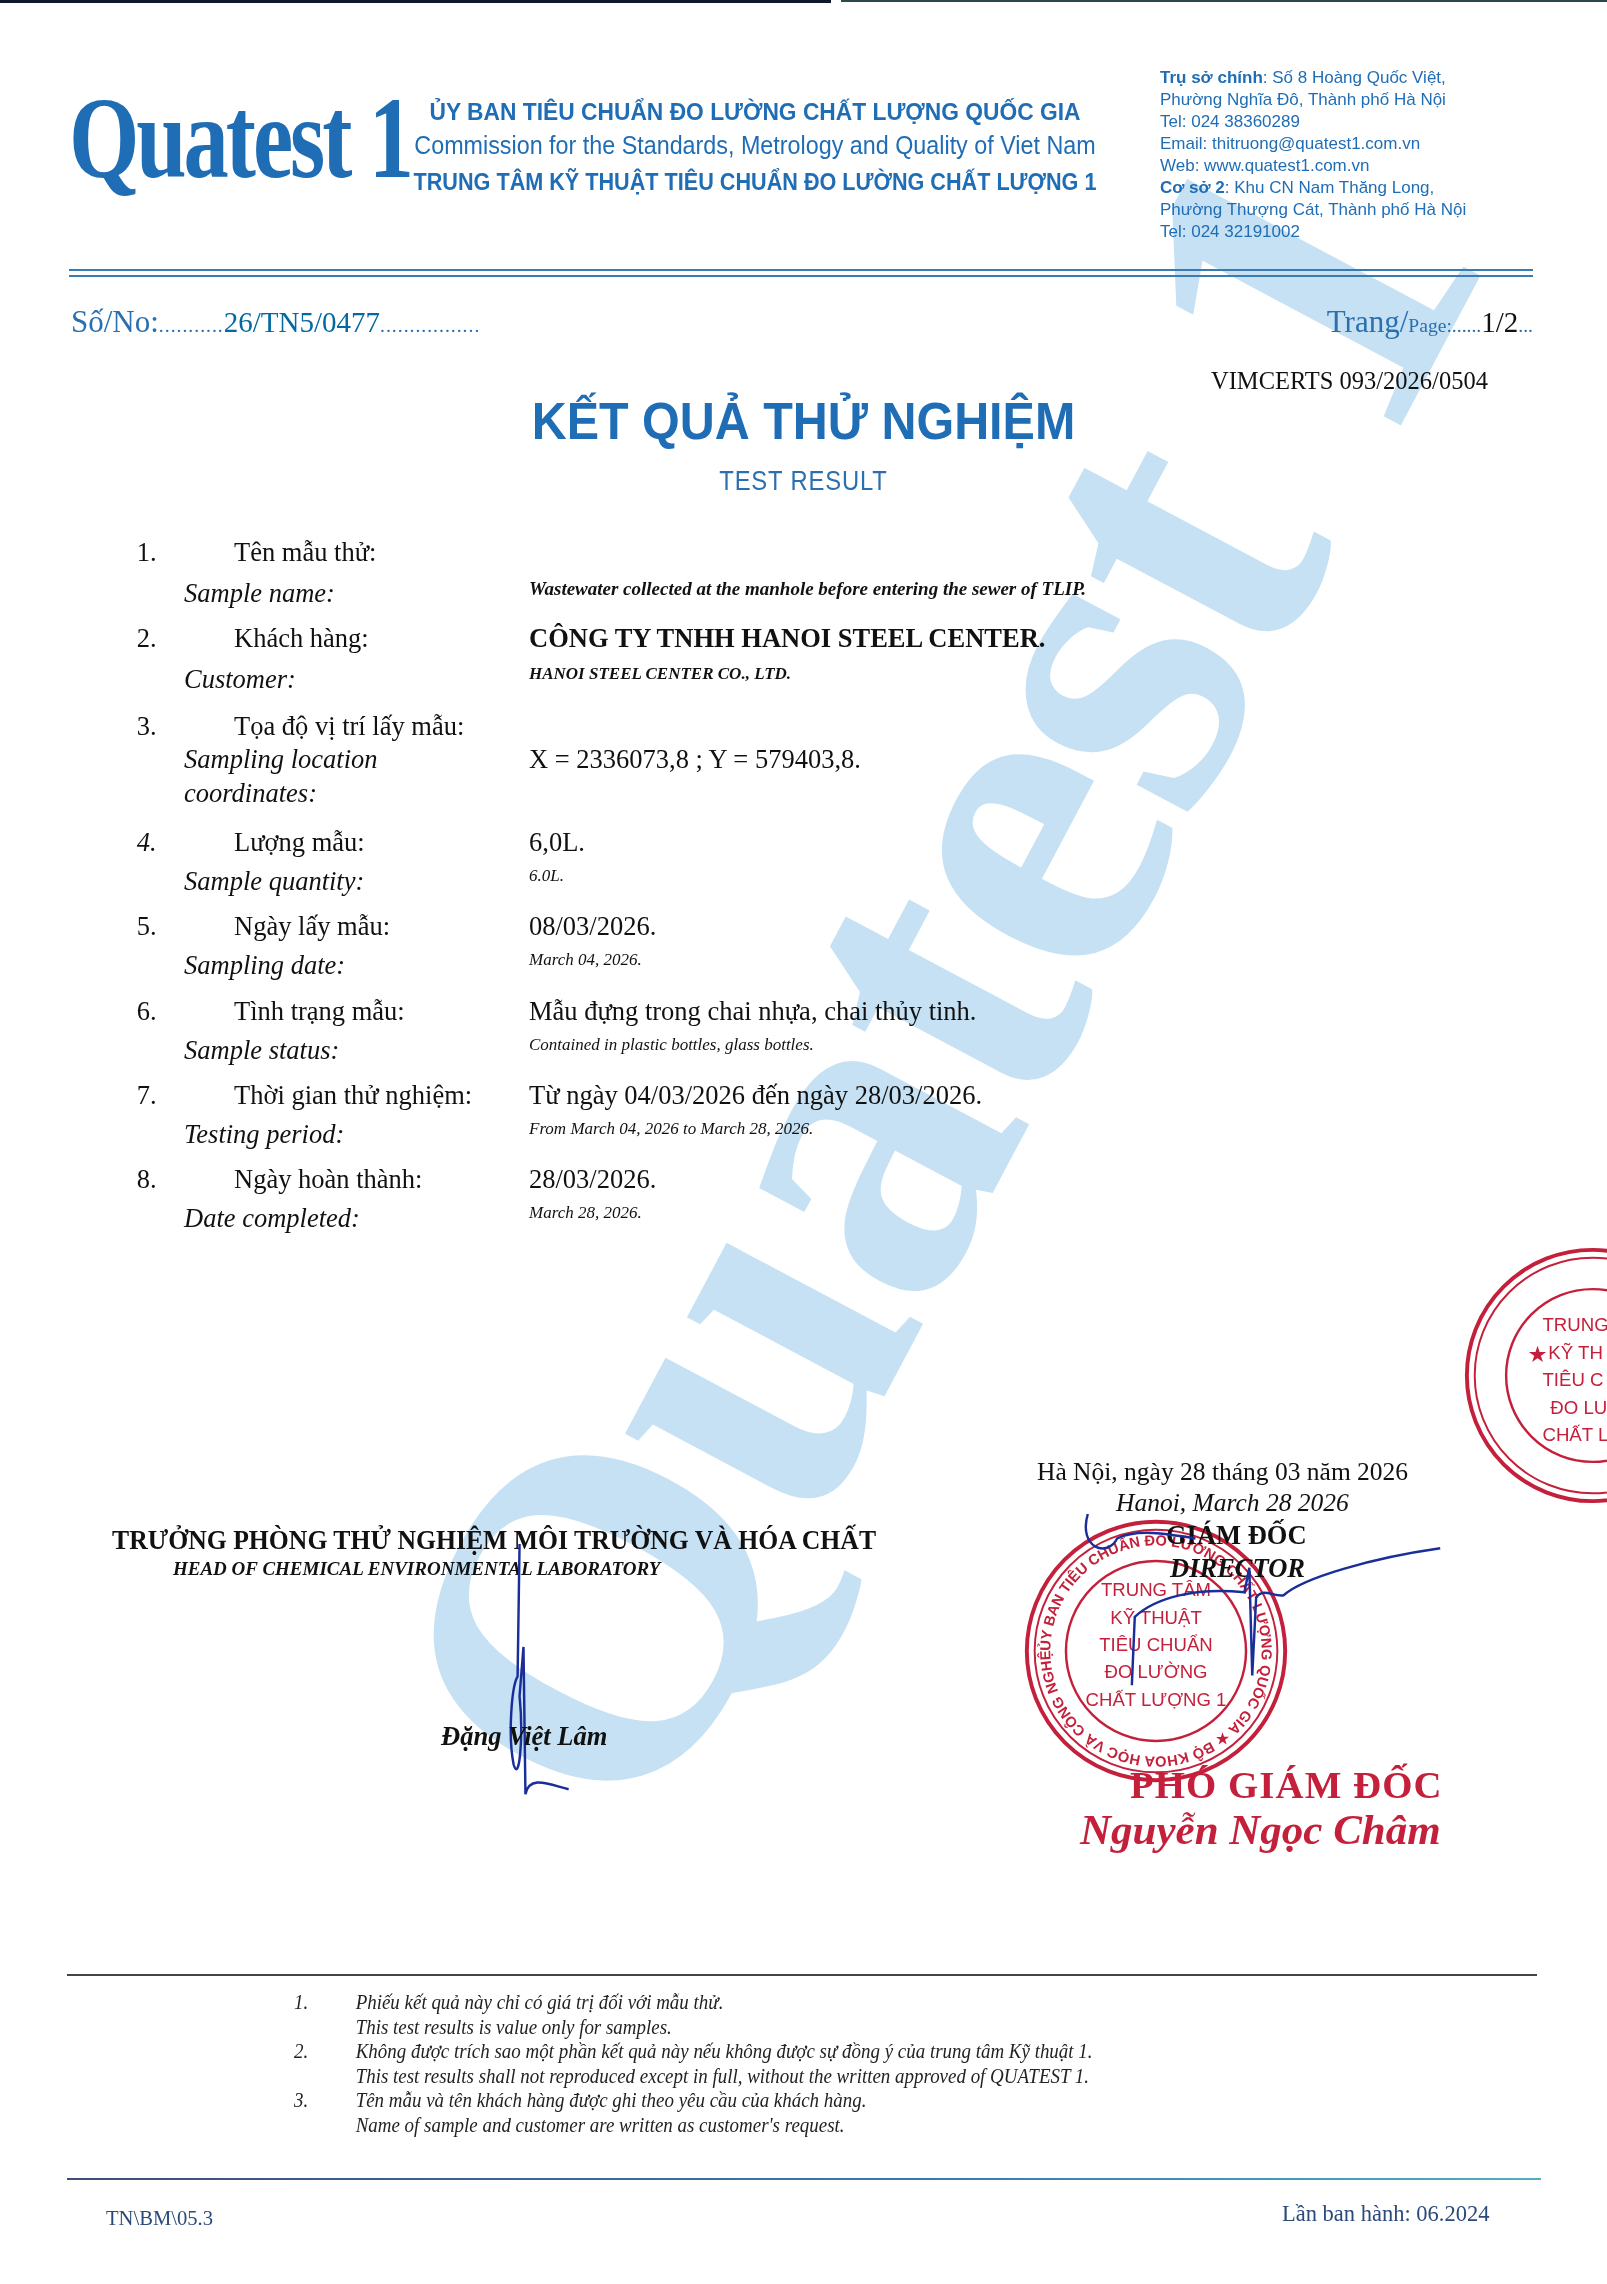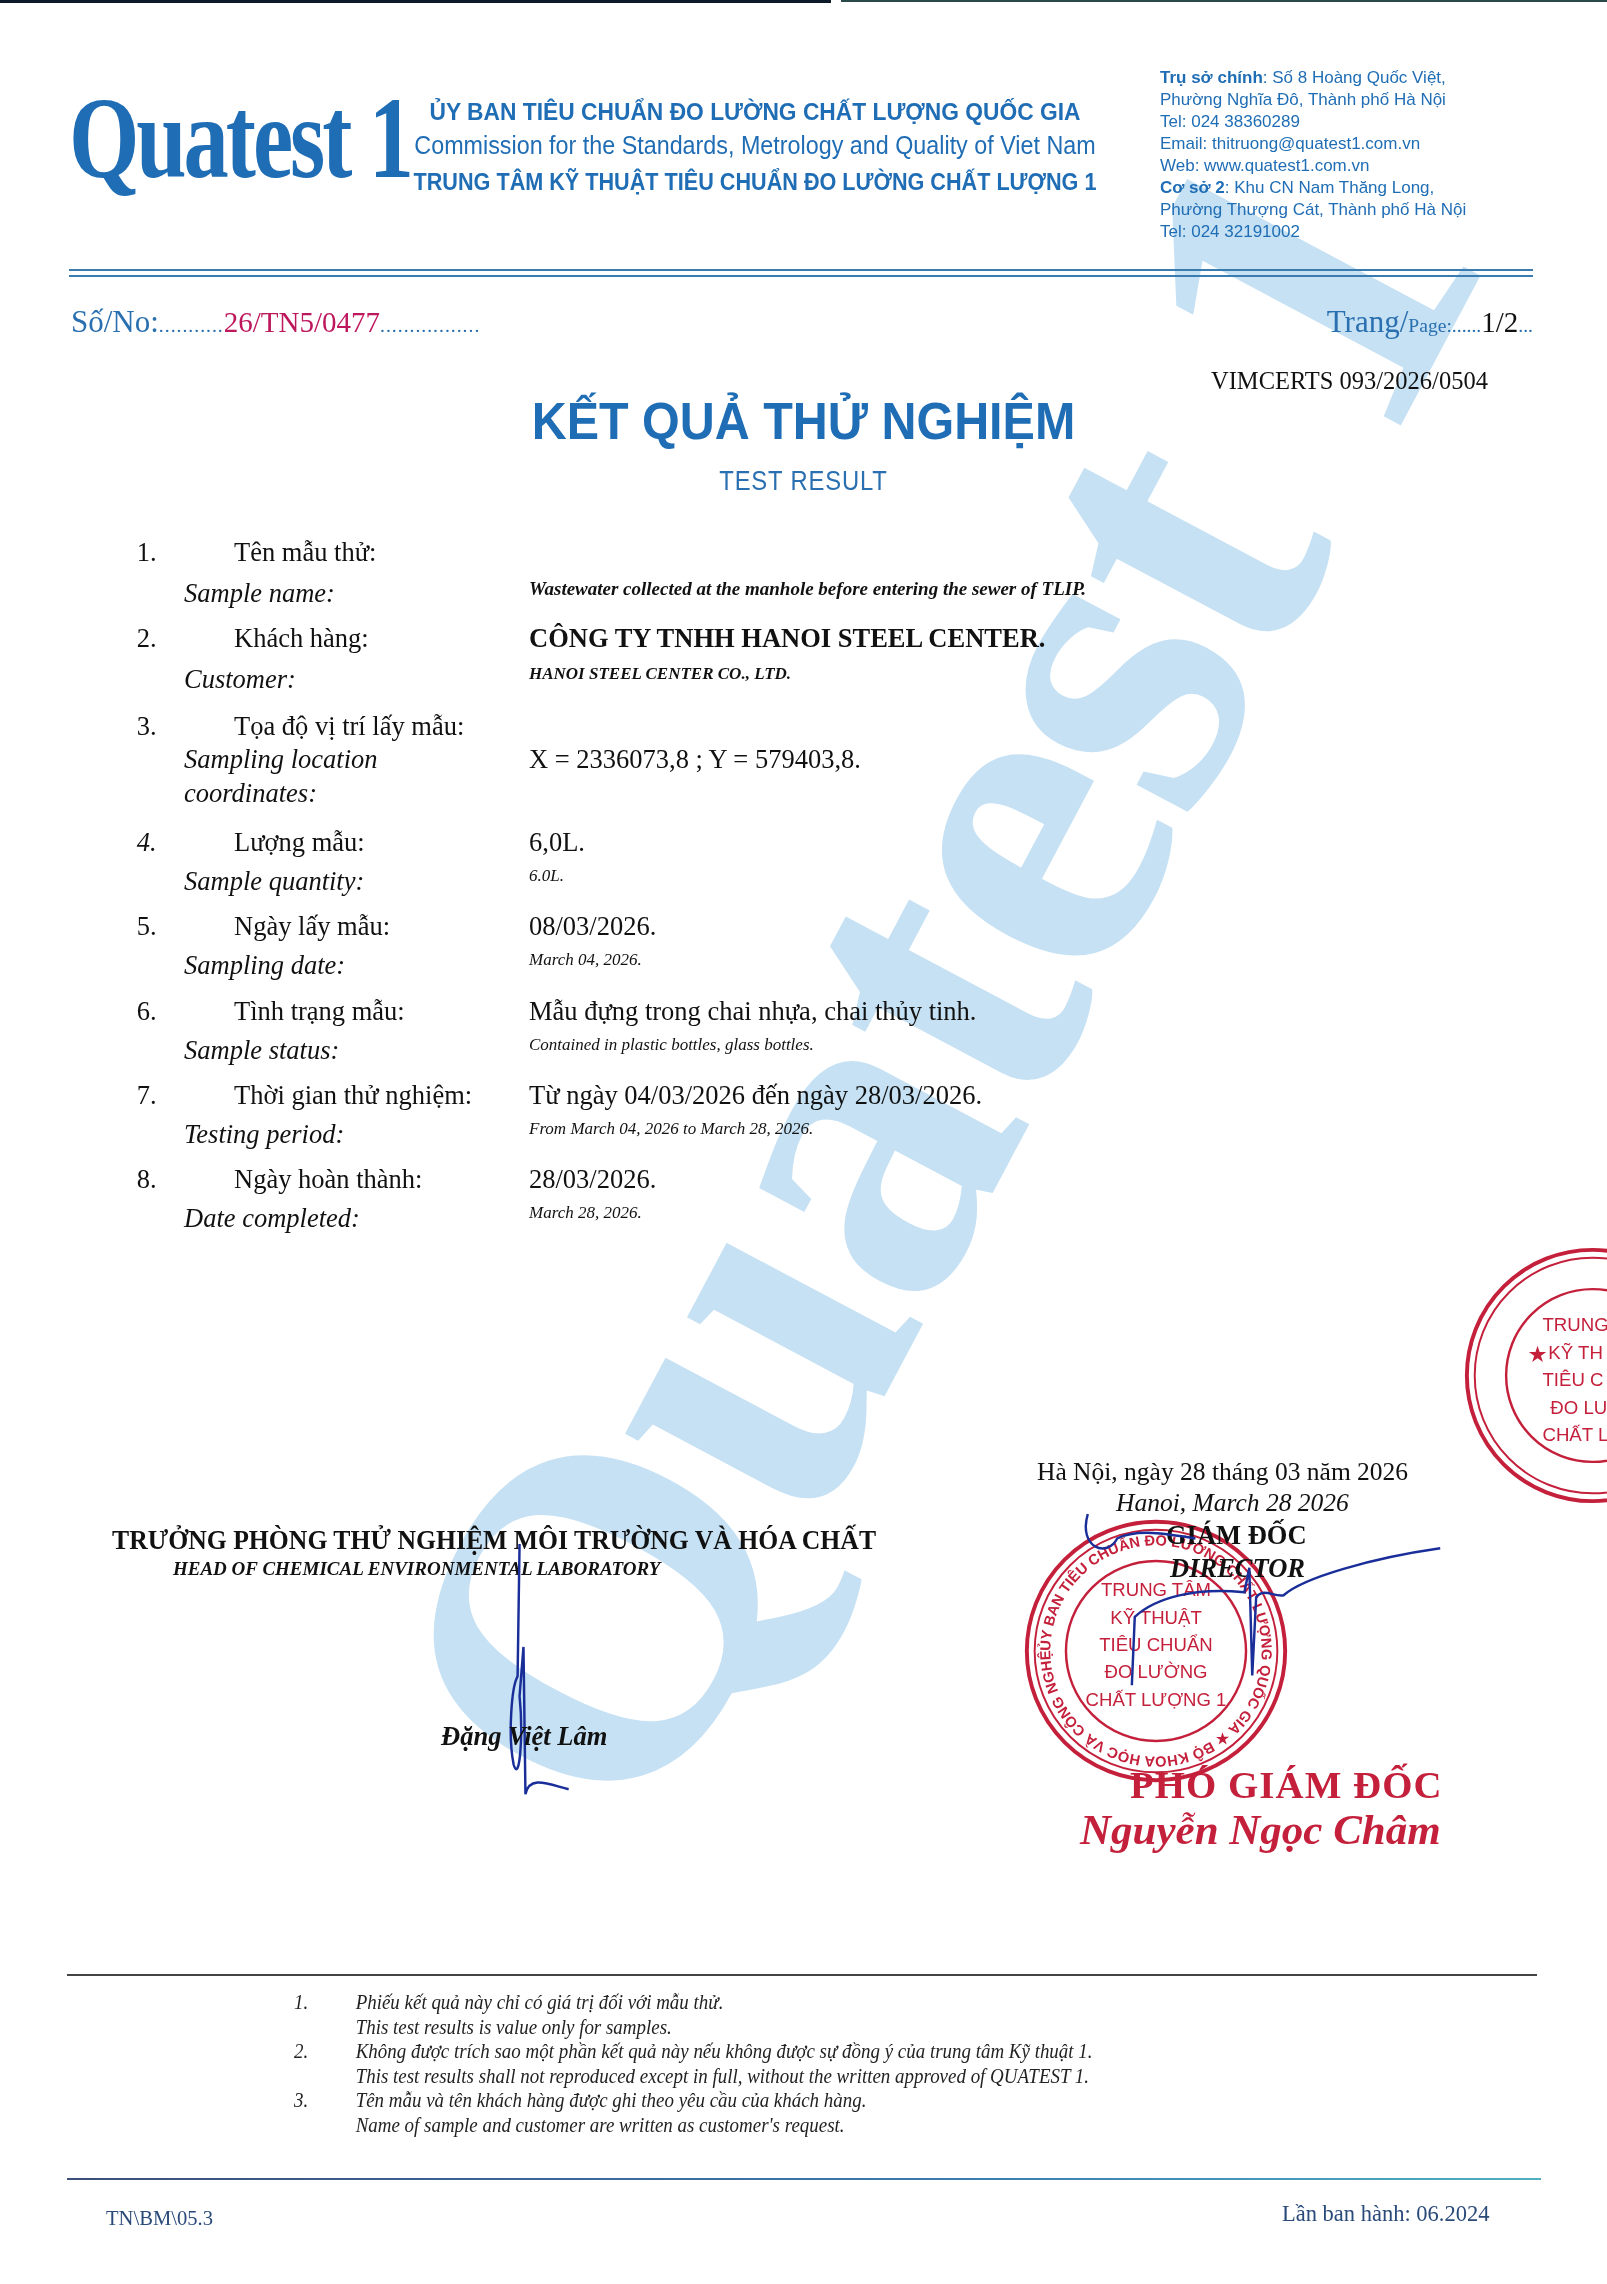--- a/index.html
+++ b/index.html
@@ -16,21 +16,21 @@
   .org-l3 { font-size: 23.5px; font-weight: bold; margin-top: 7.8px; transform: scaleX(0.92); }
   .org-l4 { font-size: 24.5px; margin-top: 7.8px; letter-spacing: 1px; font-weight: 300; }
   .contact { left: 1160px; top: 67px; width: 372px; color: #1f6db5; font-family: "Liberation Sans", sans-serif; font-size: 17px; line-height: 22px; }
   .contact .strong { font-weight: bold; }
   .rule-a { left: 69px; top: 269px; width: 1464px; height: 2px; background: #3a7bb0; }
   .rule-b { left: 69px; top: 275px; width: 1464px; height: 2px; background: #3a7bb0; }
 
   
   .docno { left: 71px; top: 304px; font-size: 31px; color: #2a6fb0; }
   .docno .dots { color: #2a6fb0; font-size: 19.6px; letter-spacing: 1px; }
-  .docno .val { color: #be185d; font-size: 29px; margin-top: 44px; }
+  .docno .val { color: #0369a1; font-size: 29px; margin-top: 44px; }
   .pageno { right: 74px; top: 304px; font-size: 31px; color: #2a6fb0; }
   .pageno .small { font-size: 19.6px; }
   .pageno .val { color: #111; font-size: 29px; }
   .vimcerts { left: 1211px; top: 367px; font-size: 24.5px; color: #111; }
 
   
   .title { left: 0; width: 1607px; top: 392px; text-align: center; font-family: "Liberation Sans", sans-serif; font-weight: bold; font-size: 51px; color: #1f6db5; transform: scaleX(0.95); }
   .subtitle { left: 0; width: 1607px; top: 465px; text-align: center; font-family: "Liberation Sans", sans-serif; font-size: 28px; color: #2a6fb0; letter-spacing: 1px; transform: scaleX(0.85); }
 
   

